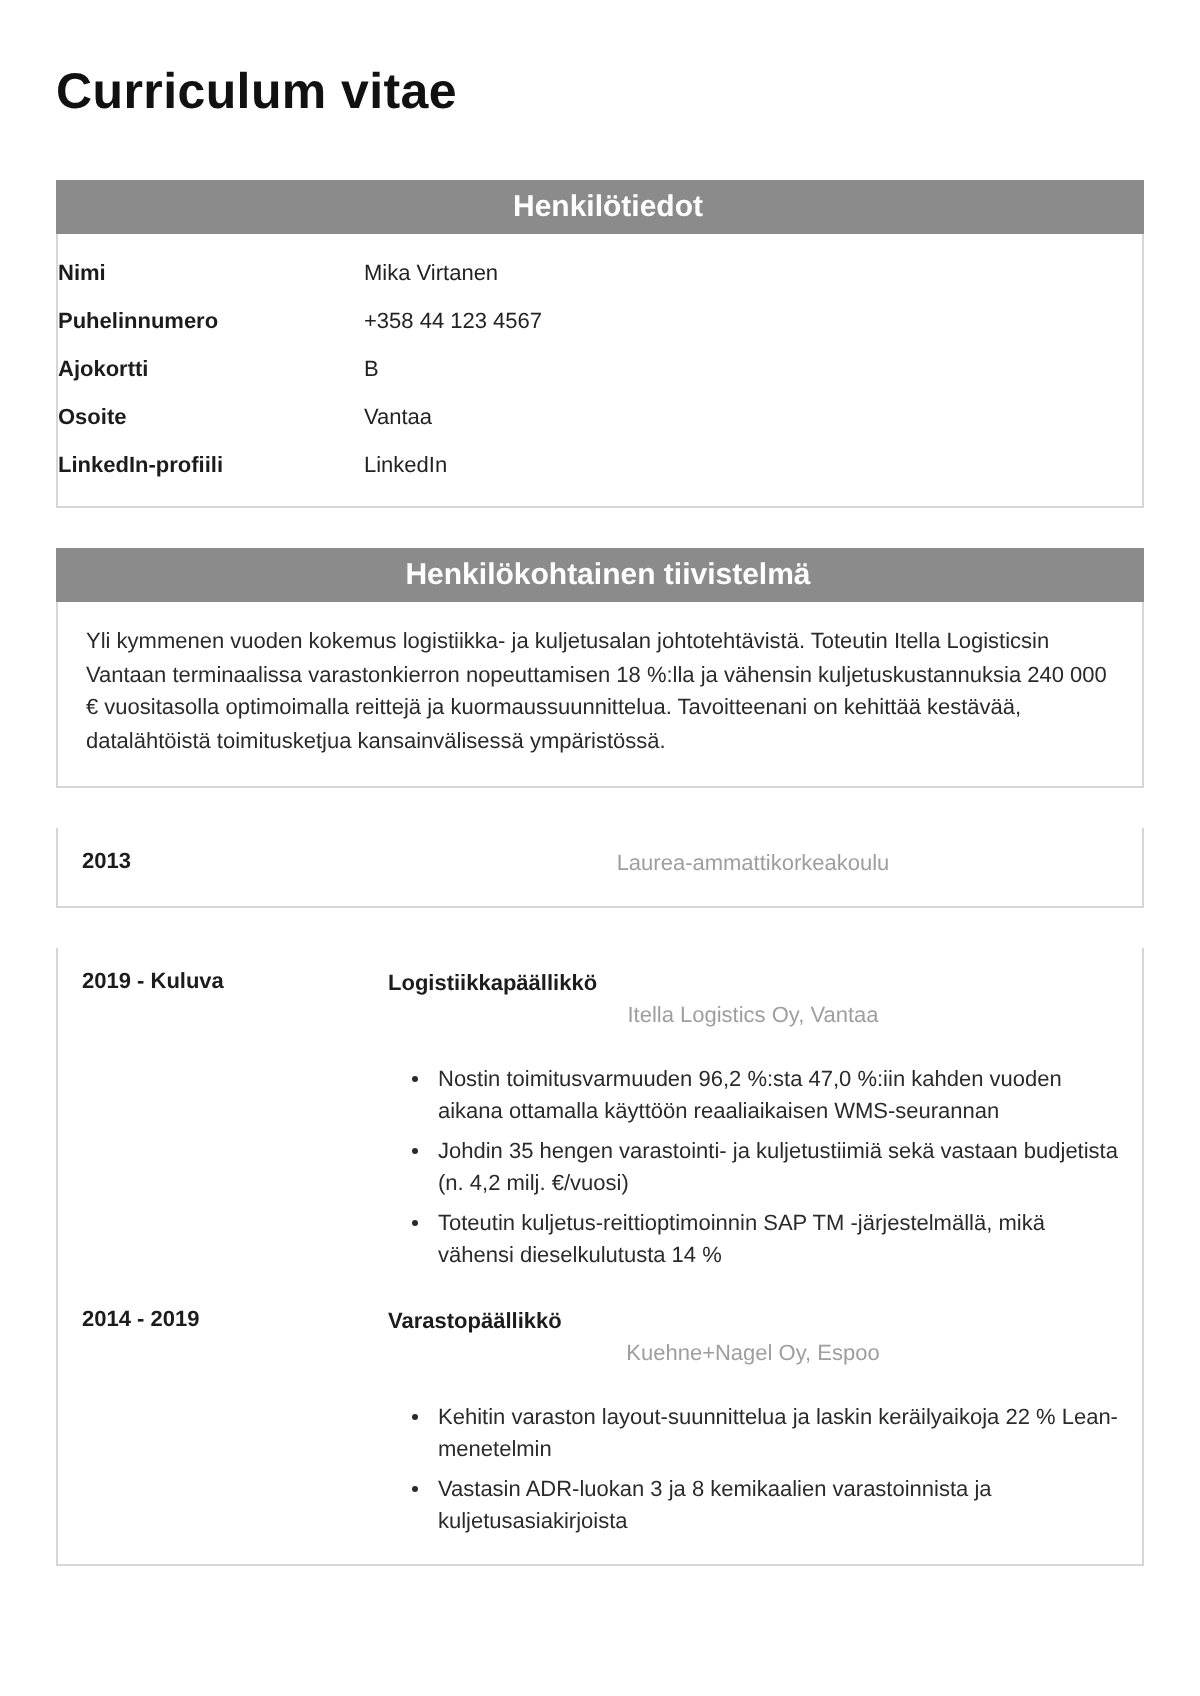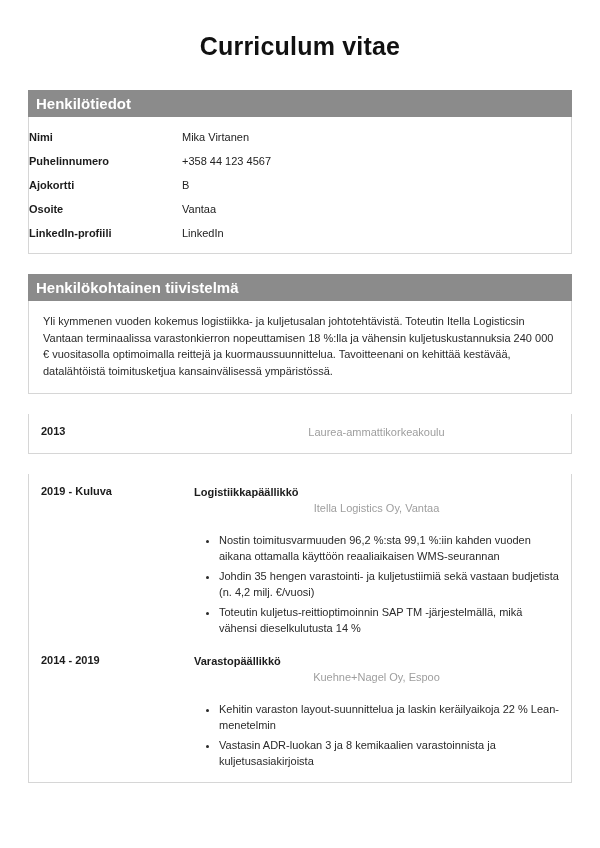--- a/index.html
+++ b/index.html
@@ -7,38 +7,39 @@
   body {
     width: 600px;
     height: 848px;
     font-family: "Liberation Sans", "DejaVu Sans", sans-serif;
     color: #1c1c1c;
     overflow: hidden;
   }
   .page { padding: 32px 28px 0 28px; }
 
   .cv-title {
-    text-align: center;
+    text-align: left;
     font-size: 25px;
     font-weight: 700;
     letter-spacing: 0.2px;
     margin-bottom: 29px;
     color: #111111;
   }
 
   .section { margin-bottom: 20px; }
 
   .section-header {
     background: #8b8b8b;
     color: #ffffff;
     font-size: 15px;
     font-weight: 700;
     height: 27px;
     line-height: 27px;
     padding-left: 8px;
+    text-align: center;
   }
 
   .section-box {
     border: 1px solid #d6d6d6;
     border-top: none;
     background: #ffffff;
   }
 
   
   .info-box { padding: 8px 0; }
@@ -120,21 +121,21 @@
 
   <div class="section">
     <div class="section-box entry-box">
 
       <div class="entry">
         <div class="entry-period">2019 - Kuluva</div>
         <div class="entry-main">
           <div class="entry-role">Logistiikkapäällikkö</div>
           <div class="entry-sub">Itella Logistics Oy, Vantaa</div>
           <ul class="entry-bullets">
-            <li>Nostin toimitusvarmuuden 96,2 %:sta 99,1 %:iin kahden vuoden aikana ottamalla käyttöön reaaliaikaisen WMS-seurannan</li>
+            <li>Nostin toimitusvarmuuden 96,2 %:sta 47,0 %:iin kahden vuoden aikana ottamalla käyttöön reaaliaikaisen WMS-seurannan</li>
             <li>Johdin 35 hengen varastointi- ja kuljetustiimiä sekä vastaan budjetista (n. 4,2 milj. €/vuosi)</li>
             <li>Toteutin kuljetus-reittioptimoinnin SAP TM -järjestelmällä, mikä vähensi dieselkulutusta 14 %</li>
           </ul>
         </div>
       </div>
 
       <div class="entry">
         <div class="entry-period">2014 - 2019</div>
         <div class="entry-main">
           <div class="entry-role">Varastopäällikkö</div>

